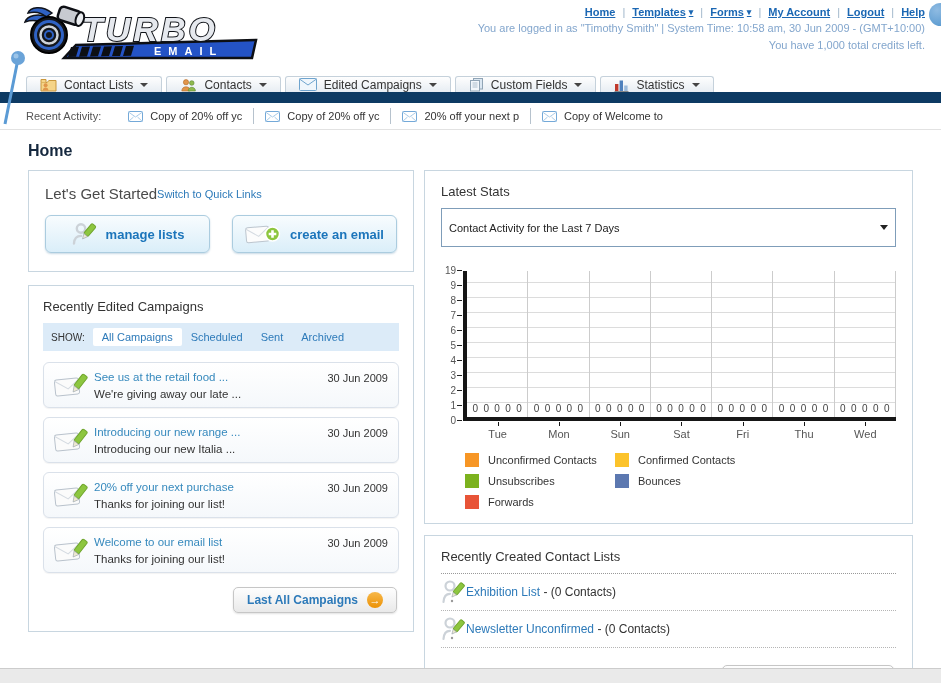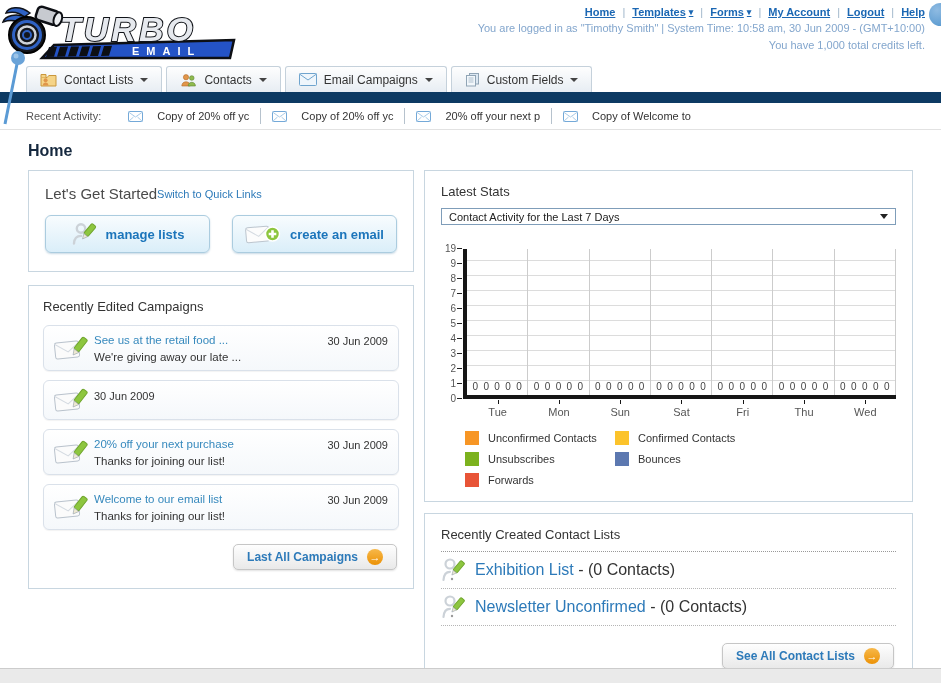--- a/index.html
+++ b/index.html
@@ -5,48 +5,48 @@
   * { box-sizing: border-box; }
   html,body { margin:0; padding:0; }
   body {
     width:941px; height:683px; position:relative; overflow:hidden;
     background:#fff; font-family:"Liberation Sans", sans-serif; color:#333;
   }
   a { text-decoration:none; }
 
   
   .header { position:relative; height:64px; }
-  .logo-wrap { position:absolute; left:0; top:3px; }
+  .logo-wrap { position:absolute; left:22px; top:3px; }
   .top-right { position:absolute; right:16px; top:6px; text-align:right; }
   .top-links { list-style:none; margin:0; padding:0; display:flex; justify-content:flex-end; align-items:center; font-size:11px; }
   .top-links li { display:flex; align-items:center; }
   .top-links li + li::before { content:"|"; color:#9db4c9; margin:0 7px; }
   .top-link { color:#1b67b3; font-weight:bold; text-decoration:underline; cursor:pointer; display:inline-flex; align-items:center; gap:3px; }
   .caret-down { font-size:9px; color:#1b67b3; }
   .status { color:#83a6cd; font-size:11px; margin-top:3px; line-height:14px; }
   .help-bubble { position:absolute; left:929px; top:3px; width:23px; height:23px; border-radius:50%;
     background:radial-gradient(circle at 35% 30%, #8fbbe2, #4f93cc); cursor:pointer; }
 
   
   .navbar { padding-left:26px; height:28px; display:flex; align-items:flex-end; }
-  .nav-tab { display:inline-flex; align-items:center; gap:7px; height:26px; padding:0 13px; margin-right:4px;
+  .nav-tab { display:inline-flex; align-items:center; gap:7px; height:16px; padding:0 13px; margin-right:4px;
     background:linear-gradient(#fefefe,#e7edf3); border:1px solid #c5d1db; border-bottom:none;
     border-radius:3px 3px 0 0; font-size:12px; color:#333; cursor:pointer; white-space:nowrap; }
   .tab-icon { display:flex; align-items:center; }
   .nav-caret { width:0; height:0; border-left:4px solid transparent; border-right:4px solid transparent; border-top:4px solid #444; }
   .nav-stripe { height:11px; background:#0d3a63; }
 
   .pin { position:absolute; left:1px; top:48px; z-index:5; }
 
   
   .activity-bar { display:flex; align-items:center; height:27px; padding-left:26px; font-size:11px; color:#444;
     border-bottom:1px solid #e2e2e2; }
   .activity-label { margin-right:16px; color:#555; }
   .activity-items { display:flex; align-items:center; height:100%; }
-  .activity-item { display:flex; align-items:center; gap:14px; padding:0 11px; cursor:pointer; color:#333; height:16px; }
+  .activity-item { display:flex; align-items:center; gap:7px; padding:0 11px; cursor:pointer; color:#333; height:16px; }
   .activity-item + .activity-item { border-left:1px solid #b6c2cd; }
   .ai-icon { display:flex; align-items:center; }
 
   
   .main { padding:0 28px; }
   .page-title { font-size:16px; font-weight:bold; color:#15283e; margin:12px 0 10px; }
   .columns { display:flex; gap:10px; align-items:flex-start; }
   .col-left { width:386px; flex:none; }
   .col-right { flex:1; min-width:0; }
   .panel { background:#fff; border:1px solid #c8d6e0; }
@@ -82,21 +82,21 @@
   .view-all-row { display:flex; justify-content:flex-end; margin:14px 2px 8px 0; }
 
   .pill-btn { display:inline-flex; align-items:center; gap:9px; padding:4px 13px;
     background:linear-gradient(#fefefe,#e9e9e9); border:1px solid #c6c6c6; border-radius:5px;
     color:#2d7ab9; font-size:12px; font-weight:bold; cursor:pointer; box-shadow:0 1px 2px rgba(0,0,0,.12); }
   .arrow-circle { width:16px; height:16px; border-radius:50%; background:linear-gradient(#f7b84a,#ec9206);
     color:#fff; font-size:11px; font-weight:bold; display:flex; align-items:center; justify-content:center; line-height:1; }
 
   
   .stats-panel { padding:13px 16px 14px; margin-bottom:11px; }
-  .stats-select { margin-top:9px; height:17px; border:1px solid #7f9db9; display:flex; align-items:center;
+  .stats-select { margin-top:9px; height:39px; border:1px solid #7f9db9; display:flex; align-items:center;
     justify-content:space-between; padding:0 7px; font-size:11px; color:#222; background:#fff; cursor:pointer; }
   .select-caret { width:0; height:0; border-left:4px solid transparent; border-right:4px solid transparent; border-top:5px solid #222; }
 
   .chart { margin-top:24px; padding-left:2px; }
   .chart-body { display:flex; }
   .y-axis { width:20px; flex:none; position:relative; height:150px; }
   .ytick { position:absolute; right:7px; font-size:10px; color:#555; line-height:10px; }
   .ytick::after { content:""; position:absolute; left:calc(100% + 1px); top:4px; width:5px; height:1px; background:#222; }
   .plot { flex:1; height:150px; border-left:4px solid #161616; border-bottom:4px solid #161616; display:flex;
     background-image:repeating-linear-gradient(to top, #ffffff 0, #ffffff 14px, #dcdcdc 14px, #dcdcdc 15px); }
@@ -105,21 +105,21 @@
   .x-axis { display:flex; margin-left:24px; }
   .xlab { flex:1; text-align:center; font-size:11px; color:#555; position:relative; padding-top:7px; }
   .xlab::before { content:""; position:absolute; top:1px; left:50%; width:1px; height:4px; background:#161616; }
   .legend { margin:13px 0 0 22px; display:flex; flex-wrap:wrap; row-gap:7px; }
   .legend-item { width:150px; display:flex; align-items:center; gap:9px; font-size:11px; color:#333; }
   .swatch { width:14px; height:14px; flex:none; }
 
   
   .cl-panel { padding:13px 16px 14px; }
   .cl-title { font-size:13px; color:#333; padding-bottom:9px; border-bottom:1px dotted #999; }
-  .cl-item { display:flex; align-items:center; gap:10px; padding:5px 0; border-bottom:1px dotted #b5b5b5; font-size:16px; color:#333; }
+  .cl-item { display:flex; align-items:center; gap:1px; padding:5px 0; border-bottom:1px dotted #b5b5b5; font-size:12px; color:#333; }
   .cl-icon { display:flex; align-items:center; }
   .cl-link { color:#2d7ab9; cursor:pointer; }
   .see-all-row { display:flex; justify-content:flex-end; margin:17px 2px 2px 0; }
 
   .footer { position:absolute; left:0; right:0; bottom:0; height:15px; background:#eaeaea; border-top:1px solid #cccccc; }
 </style>
 </head>
 <body>
 
 <div class="header">
@@ -223,37 +223,49 @@
       <span class="nav-caret"></span>
     </div>
 
     <div class="nav-tab">
       <span class="tab-icon">
         <svg width="18" height="13" viewBox="0 0 18 13">
           <rect x=".5" y=".5" width="17" height="12" rx="1" fill="#eff6fc" stroke="#6fa4ce"></rect>
           <path d="M.5 1l8.5 6L17.5 1" fill="none" stroke="#6fa4ce"></path>
         </svg>
       </span>
-      <span class="tab-label">Email Campaigns</span>
+      <span class="tab-label">Edited Campaigns</span>
       <span class="nav-caret"></span>
     </div>
 
 
     <div class="nav-tab">
       <span class="tab-icon">
         <svg width="15" height="15" viewBox="0 0 15 15">
           <rect x="4.5" y="1.5" width="9" height="10.5" fill="#dbe7f2" stroke="#90a4b5"></rect>
           <rect x="1.5" y="3.5" width="9" height="10.5" fill="#f2f7fb" stroke="#90a4b5"></rect>
           <path d="M3.5 6h5M3.5 8h5M3.5 10h5" stroke="#aebfcd"></path>
         </svg>
       </span>
       <span class="tab-label">Custom Fields</span>
       <span class="nav-caret"></span>
     </div>
 
+    <div class="nav-tab">
+      <span class="tab-icon">
+        <svg width="15" height="14" viewBox="0 0 15 14">
+          <rect x="1" y="6" width="3.4" height="7" fill="#c0392b"></rect>
+          <rect x="5.6" y="2.5" width="3.4" height="10.5" fill="#4f81bd"></rect>
+          <rect x="10.2" y="7.5" width="3.4" height="5.5" fill="#9dbbdb"></rect>
+          <path d="M.5 13.5h14" stroke="#888"></path>
+        </svg>
+      </span>
+      <span class="tab-label">Statistics</span>
+      <span class="nav-caret"></span>
+    </div>
   </div>
 <div class="nav-stripe"></div>
 
 <svg class="pin" width="26" height="80">
   <line x1="17" y1="11" x2="4" y2="76" stroke="#5b9bd5" stroke-width="3"></line>
   <circle cx="17" cy="10" r="7" fill="#6aa3d8"></circle>
   <circle cx="15" cy="8" r="2.5" fill="#9cc4e8"></circle>
 </svg>
 
 <div class="activity-bar">
@@ -339,20 +351,33 @@
                   <path d="M27.5 8.2v7.6M23.7 12h7.6" stroke="#fff" stroke-width="2.6"></path>
                 </svg>
               </span>
               <span>create an email</span>
             </div>
           </div>
       </div>
 
       <div class="panel camp-panel">
         <div class="panel-title">Recently Edited Campaigns</div>
+        <div class="show-bar">
+          <span class="show-label">SHOW:</span>
+          <div class="filters">
+
+              <a class="filter active">All Campaigns</a>
+
+              <a class="filter">Scheduled</a>
+
+              <a class="filter">Sent</a>
+
+              <a class="filter">Archived</a>
+            </div>
+        </div>
         <div class="camp-list">
 
             <div class="camp-row">
               <span class="camp-icon">
                 <svg width="34" height="27" viewBox="0 0 34 27">
                   <g transform="rotate(-6 13 15)">
                     <rect x="1" y="7" width="24" height="16" rx="2" fill="#fbfbfb" stroke="#b9c2cc"></rect>
                     <path d="M1 8l13 9 12-9" fill="none" stroke="#d4dae1"></path>
                   </g>
                   <g transform="rotate(38 25 10)">
@@ -374,20 +399,24 @@
                   <g transform="rotate(-6 13 15)">
                     <rect x="1" y="7" width="24" height="16" rx="2" fill="#fbfbfb" stroke="#b9c2cc"></rect>
                     <path d="M1 8l13 9 12-9" fill="none" stroke="#d4dae1"></path>
                   </g>
                   <g transform="rotate(38 25 10)">
                     <rect x="23" y="1" width="6" height="15" rx="1.5" fill="#8dc63f" stroke="#6fa52c"></rect>
                     <path d="M23.5 16l3 5.5 3-5.5z" fill="#efe9d2" stroke="#9aa5ae" stroke-width=".6"></path>
                   </g>
                 </svg>
               </span>
+              <div class="camp-main">
+                <a class="camp-title-link">Introducing our new range ...</a><br>
+                <span class="camp-sub">Introducing our new Italia ...</span>
+              </div>
               <span class="camp-date">30 Jun 2009</span>
             </div>
 
             <div class="camp-row">
               <span class="camp-icon">
                 <svg width="34" height="27" viewBox="0 0 34 27">
                   <g transform="rotate(-6 13 15)">
                     <rect x="1" y="7" width="24" height="16" rx="2" fill="#fbfbfb" stroke="#b9c2cc"></rect>
                     <path d="M1 8l13 9 12-9" fill="none" stroke="#d4dae1"></path>
                   </g>

